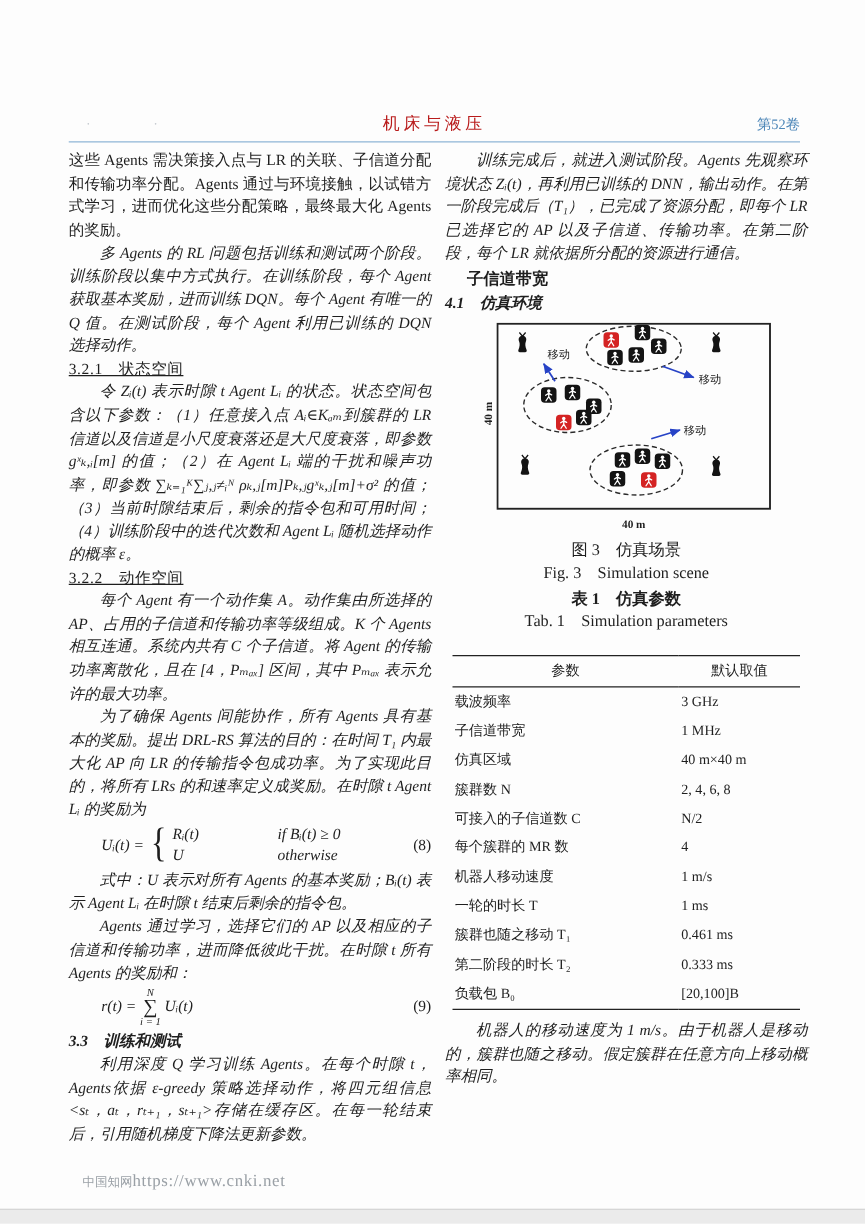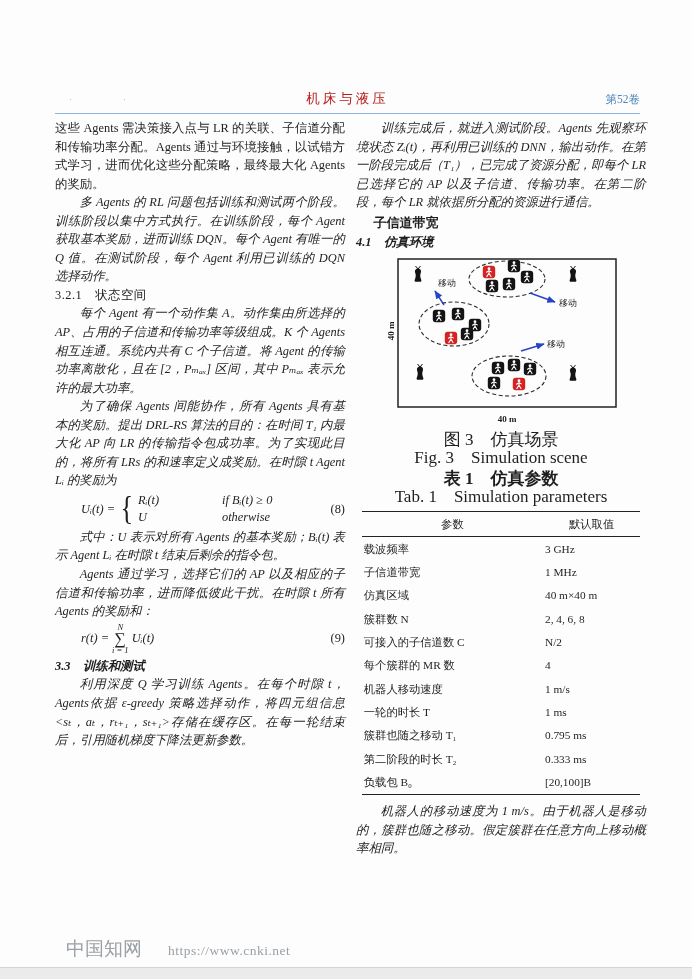--- a/index.html
+++ b/index.html
@@ -11,68 +11,70 @@
   .hdr-title{position:absolute;left:0;right:0;text-align:center;top:0;color:#b91c1c;font-size:13.5px;letter-spacing:3px;}
   .hdr-vol{position:absolute;right:0;top:2px;color:#4e87b8;font-size:11.5px;margin-left:21px;}
   .hdr-rule{position:absolute;top:113px;left:55px;width:585px;border-top:1.4px solid #8fb5d6;}
   
   .col{position:absolute;top:119px;width:290px;font-size:12.4px;line-height:18.55px;text-align:justify;}
   #left-col{left:55px;}
   #right-col{left:356px;}
   .para{margin:0;}
   .para.indent{text-indent:2em;font-style:italic;}
   .heading{margin:0;}
-  .h-plain{letter-spacing:.5px;}
+  .h-plain{letter-spacing:.5px;text-decoration:underline;}
   .h-bold-italic{font-style:italic;font-weight:bold;}
   .h-bold{font-weight:bold;font-size:13px;padding-left:1.35em;line-height:21px;}
   
   .equation{display:flex;align-items:center;margin:2px 0;padding-left:2.1em;font-style:italic;}
   .eq-num{margin-left:auto;font-style:normal;}
   .brace{font-size:33px;font-weight:300;font-style:normal;line-height:0.9;margin:0 3px 0 4px;transform:scaleX(.8);}
   .cases{display:flex;flex-direction:column;line-height:17px;}
   .case-row{display:flex;gap:22px;}
   .cval{width:62px;}
   .sumstack{display:inline-flex;flex-direction:column;align-items:center;line-height:1;margin:0 3px;}
   .sum-top,.sum-bot{font-size:8.5px;}
   .sum-sym{font-size:16px;font-style:normal;line-height:.95;}
   
   .figure-block{margin:7px 0 0 0;}
   .figure-wrap{display:flex;align-items:center;justify-content:center;}
   .fig-y-label{transform:rotate(-90deg);font-size:9px;font-weight:bold;width:12px;white-space:nowrap;text-align:center;}
   .fig-x-label{text-align:center;font-size:9px;font-weight:bold;margin:1px 0 2px 12px;}
-  .caption{text-align:center;font-size:17px;line-height:17px;margin:0 0 1px 0;}
+  .caption{text-align:center;font-size:13px;line-height:17px;margin:0 0 1px 0;}
   .caption.cn-bold{font-weight:bold;margin-top:4px;}
   
-  .sim-table{width:96%;margin:6px auto 0;border-collapse:collapse;font-size:11.3px;
+  .sim-table{width:96%;margin:19px auto 0;border-collapse:collapse;font-size:11.3px;
              border-top:1.6px solid #222;border-bottom:1.6px solid #222;}
   .sim-table th{font-weight:normal;padding:3px 2px;border-bottom:.9px solid #222;text-align:center;}
   .sim-table td{padding:2.4px 2px;text-align:left;}
   .after-table{margin-top:7px;}
   
   .footer{position:absolute;left:66px;top:936px;color:#9aa0a6;}
-  .footer .site{font-size:19px;margin-right:26px;}
+  .footer .site{font-size:10px;}
   .footer .url{font-size:13.5px;letter-spacing:.5px;}
   .bottom-strip{position:absolute;left:0;right:0;bottom:0;height:11px;background:#ebebeb;border-top:1px solid #d6d6d6;}
 </style>
 </head>
 <body>
 
 <div class="page">
   <div class="hdr">
     <span class="hdr-marks">· ·</span>
     <span class="hdr-title">机床与液压</span>
     <span class="hdr-vol">第52卷</span>
   </div>
   <div class="hdr-rule"></div>
 
   <div class="col" id="left-col">
       <p class="para">这些 Agents 需决策接入点与 LR 的关联、子信道分配和传输功率分配。Agents 通过与环境接触，以试错方式学习，进而优化这些分配策略，最终最大化 Agents 的奖励。</p>
       <p class="para indent">多 Agents 的 RL 问题包括训练和测试两个阶段。训练阶段以集中方式执行。在训练阶段，每个 Agent 获取基本奖励，进而训练 DQN。每个 Agent 有唯一的 Q 值。在测试阶段，每个 Agent 利用已训练的 DQN 选择动作。</p>
       <div class="heading h-plain">3.2.1　状态空间</div>
-      <p class="para indent">每个 Agent 有一个动作集 A。动作集由所选择的 AP、占用的子信道和传输功率等级组成。K 个 Agents 相互连通。系统内共有 C 个子信道。将 Agent 的传输功率离散化，且在 [2，Pₘₐₓ] 区间，其中 Pₘₐₓ 表示允许的最大功率。</p>
+      <p class="para indent">令 Zᵢ(t) 表示时隙 t Agent Lᵢ 的状态。状态空间包含以下参数：（1）任意接入点 Aᵢ∈Kₐₘ到簇群的 LR 信道以及信道是小尺度衰落还是大尺度衰落，即参数 gˣₖ,ᵢ[m] 的值；（2）在 Agent Lᵢ 端的干扰和噪声功率，即参数 ∑ₖ₌₁ᴷ∑ⱼ,ⱼ≠ᵢᴺ ρₖ,ⱼ[m]Pₖ,ⱼgˣₖ,ⱼ[m]+σ² 的值；（3）当前时隙结束后，剩余的指令包和可用时间；（4）训练阶段中的迭代次数和 Agent Lᵢ 随机选择动作的概率 ε。</p>
+      <div class="heading h-plain">3.2.2　动作空间</div>
+      <p class="para indent">每个 Agent 有一个动作集 A。动作集由所选择的 AP、占用的子信道和传输功率等级组成。K 个 Agents 相互连通。系统内共有 C 个子信道。将 Agent 的传输功率离散化，且在 [4，Pₘₐₓ] 区间，其中 Pₘₐₓ 表示允许的最大功率。</p>
       <p class="para indent">为了确保 Agents 间能协作，所有 Agents 具有基本的奖励。提出 DRL-RS 算法的目的：在时间 T₁ 内最大化 AP 向 LR 的传输指令包成功率。为了实现此目的，将所有 LRs 的和速率定义成奖励。在时隙 t Agent Lᵢ 的奖励为</p>
       <div class="equation">
         <span class="eq-lhs">Uᵢ(t) = </span>
         <span class="brace">{</span>
         <span class="cases">
           <span class="case-row">
             <span class="cval">Rᵢ(t)</span>
             <span class="ccond">if Bᵢ(t) ≥ 0</span>
           </span>
           <span class="case-row">
@@ -259,21 +261,21 @@
           <tr>
             <td>机器人移动速度</td>
             <td>1 m/s</td>
           </tr>
           <tr>
             <td>一轮的时长 T</td>
             <td>1 ms</td>
           </tr>
           <tr>
             <td>簇群也随之移动 T₁</td>
-            <td>0.795 ms</td>
+            <td>0.461 ms</td>
           </tr>
           <tr>
             <td>第二阶段的时长 T₂</td>
             <td>0.333 ms</td>
           </tr>
           <tr>
             <td>负载包 B₀</td>
             <td>[20,100]B</td>
           </tr>
         </tbody>

